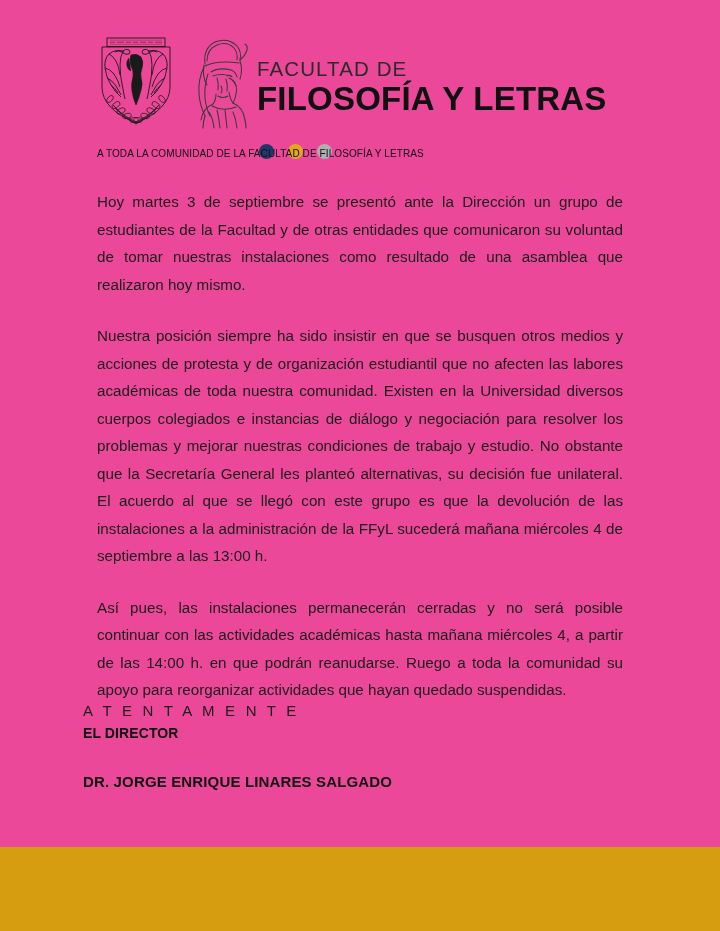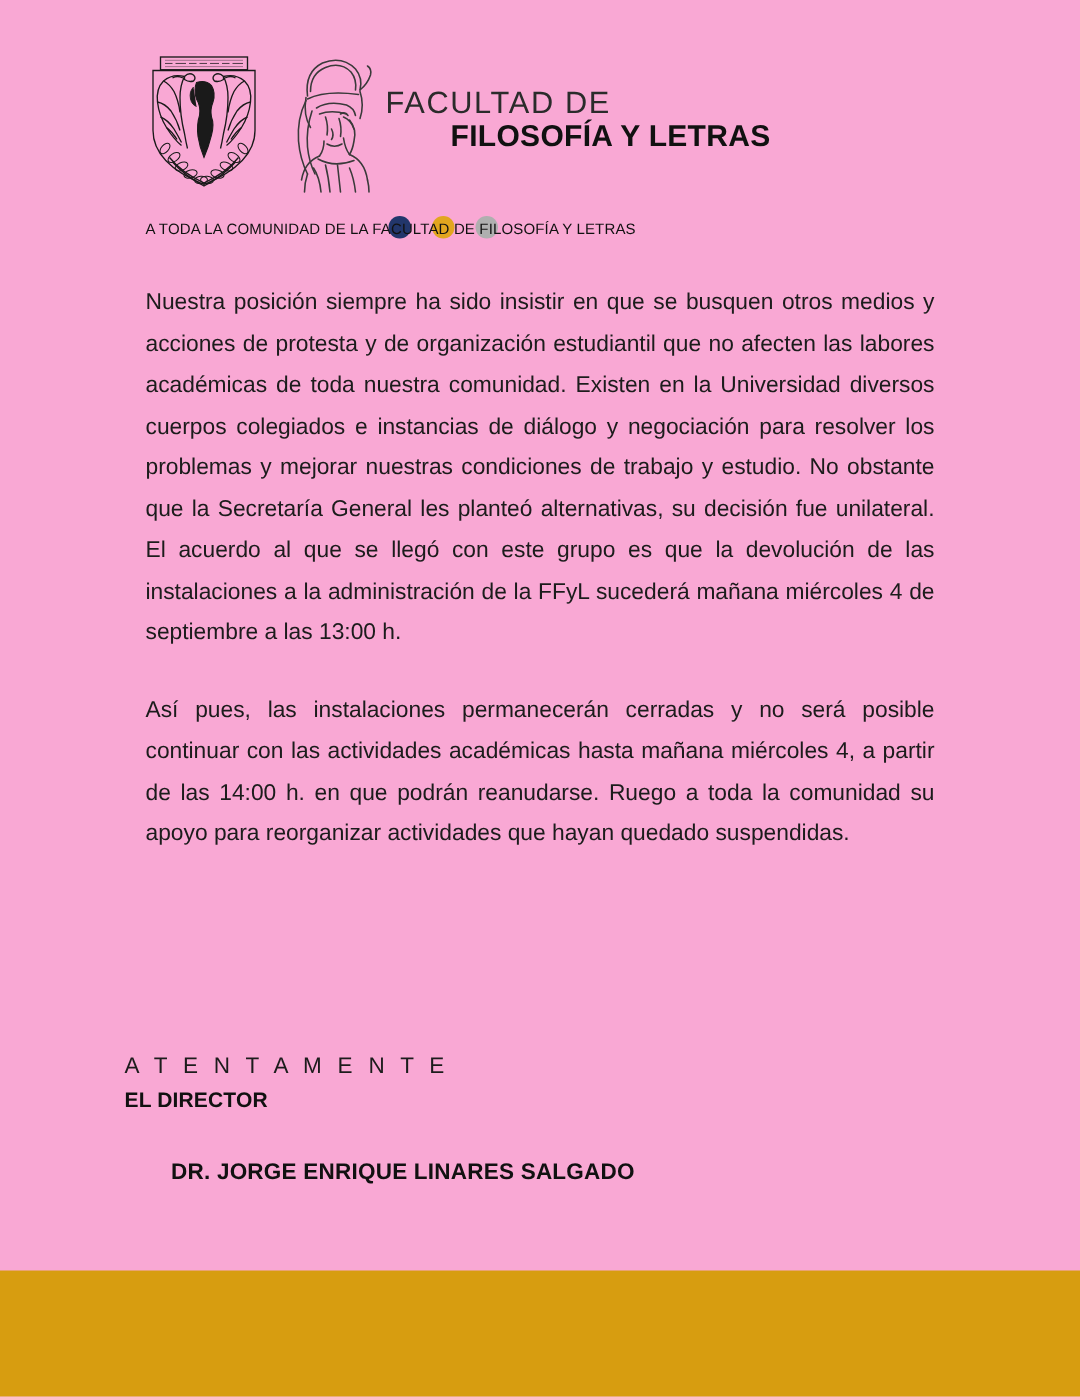--- a/index.html
+++ b/index.html
@@ -12,21 +12,21 @@
     background: #ffffff;
     font-family: "Liberation Sans", sans-serif;
     color: #1a1a1a;
     overflow: hidden;
     position: relative;
   }
   .page {
     position: relative;
     width: 720px;
     height: 931px;
-    background: #f9a8d4;
+    background: #ec4899;
   }
 
   
   .letterhead {
     position: absolute;
     left: 0;
     top: 30px;
     width: 720px;
     height: 108px;
   }
@@ -52,21 +52,21 @@
   }
   .brand-line1 {
     font-size: 20.5px;
     letter-spacing: 1.1px;
     color: #2b2b2b;
     font-weight: 400;
     line-height: 1.06;
     white-space: nowrap;
   }
   .brand-line2 {
-    font-size: 20px;
+    font-size: 33px;
     font-weight: 700;
     letter-spacing: 0.2px;
     color: #111111;
     line-height: 1.08;
     margin-top: 1px;
     white-space: nowrap;
     text-align: center;
   }
   .dots {
     position: absolute;
@@ -140,21 +140,20 @@
     line-height: 23px;
     letter-spacing: 0.1px;
   }
   .sig-name {
     font-size: 15px;
     font-weight: 700;
     color: #111111;
     letter-spacing: 0.15px;
     margin-top: 26px;
     line-height: 22px;
-    margin-left: 31px;
   }
 
   
   .footer-band {
     position: absolute;
     left: 0;
     bottom: 0;
     width: 720px;
     height: 84px;
   }
@@ -277,20 +276,21 @@
     <div class="dots">
       <span class="dot" style="background-color: rgb(34, 54, 107);"></span>
       <span class="dot" style="background-color: rgb(226, 166, 31);"></span>
       <span class="dot" style="background-color: rgb(175, 175, 175);"></span>
     </div>
   </div>
 
   <div class="doc-title">A TODA LA COMUNIDAD DE LA FACULTAD DE FILOSOFÍA Y LETRAS</div>
 
   <div class="body-text">
+    <p class="para">Hoy martes 3 de septiembre se presentó ante la Dirección un grupo de estudiantes de la Facultad y de otras entidades que comunicaron su voluntad de tomar nuestras instalaciones como resultado de una asamblea que realizaron hoy mismo.</p>
     <p class="para">Nuestra posición siempre ha sido insistir en que se busquen otros medios y acciones de protesta y de organización estudiantil que no afecten las labores académicas de toda nuestra comunidad. Existen en la Universidad diversos cuerpos colegiados e instancias de diálogo y negociación para resolver los problemas y mejorar nuestras condiciones de trabajo y estudio. No obstante que la Secretaría General les planteó alternativas, su decisión fue unilateral. El acuerdo al que se llegó con este grupo es que la devolución de las instalaciones a la administración de la FFyL sucederá mañana miércoles 4 de septiembre a las 13:00 h.</p>
     <p class="para last-justify">Así pues, las instalaciones permanecerán cerradas y no será posible continuar con las actividades académicas hasta mañana miércoles 4, a partir de las 14:00 h. en que podrán reanudarse. Ruego a toda la comunidad su apoyo para reorganizar actividades que hayan quedado suspendidas.</p>
   </div>
 
   <div class="signature">
     <div class="sig-atentamente">A T E N T A M E N T E</div>
     <div class="sig-role">EL DIRECTOR</div>
     <div class="sig-name">DR. JORGE ENRIQUE LINARES SALGADO</div>
   </div>
 

